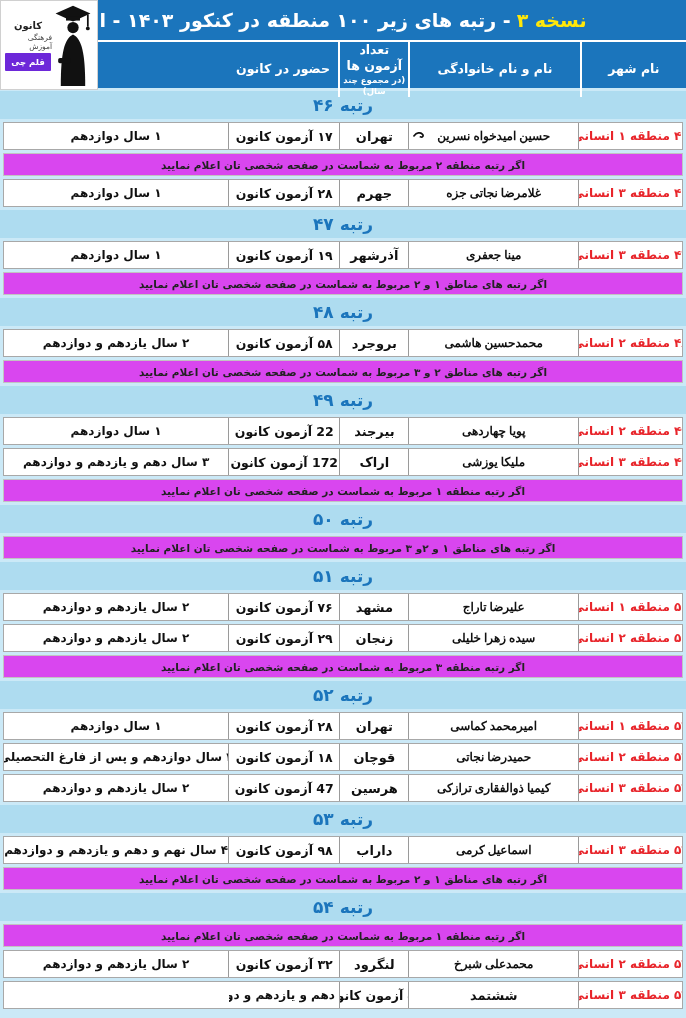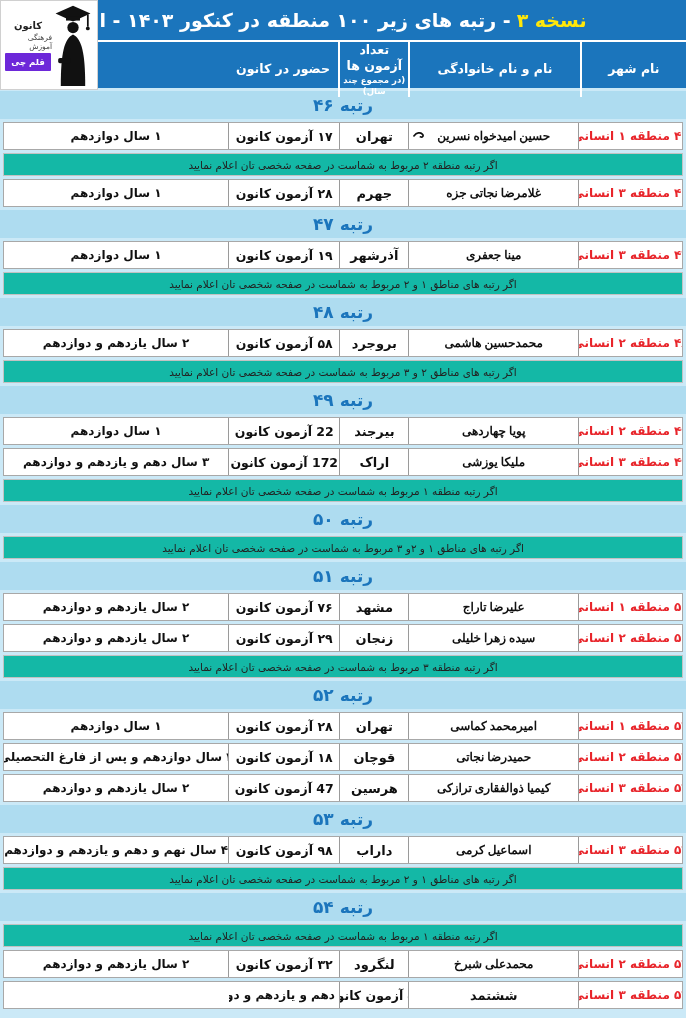--- a/index.html
+++ b/index.html
@@ -58,23 +58,23 @@
     display:flex;align-items:center;justify-content:center;
     font-weight:bold;font-size:13px;color:#101010;position:relative;
     white-space:nowrap;overflow:hidden;
   }
   .row .cell + .cell{border-inline-start:1px solid #9a9a9a;}
   .cell.rank{color:#e8252b;font-size:12px;}
   .cell.name{font-size:12px;font-family:Liberation Serif, serif;}
   .cell.presence{font-size:12px;}
   .cell.tests{font-size:12.5px;}
   .note{
-    height:21px;margin:0 3px 3px;background:#14b8a6;border:1px solid #c2c2c2;
+    height:21px;margin:0 3px 3px;background:#d946ef;border:1px solid #c2c2c2;
     display:flex;align-items:center;justify-content:center;
-    font-size:10.5px;color:#222;
+    font-size:10.5px;color:#222;font-weight:bold;
   }
   .scribble{position:absolute;inset-inline-end:4px;top:8px;}
 </style>
 </head>
 <body>
 
 <div class="header">
   <div class="logo">
     <svg viewBox="0 0 42 94" aria-hidden="true">
       <polygon points="21,2 41,11 21,20 1,11" fill="#111"></polygon>

